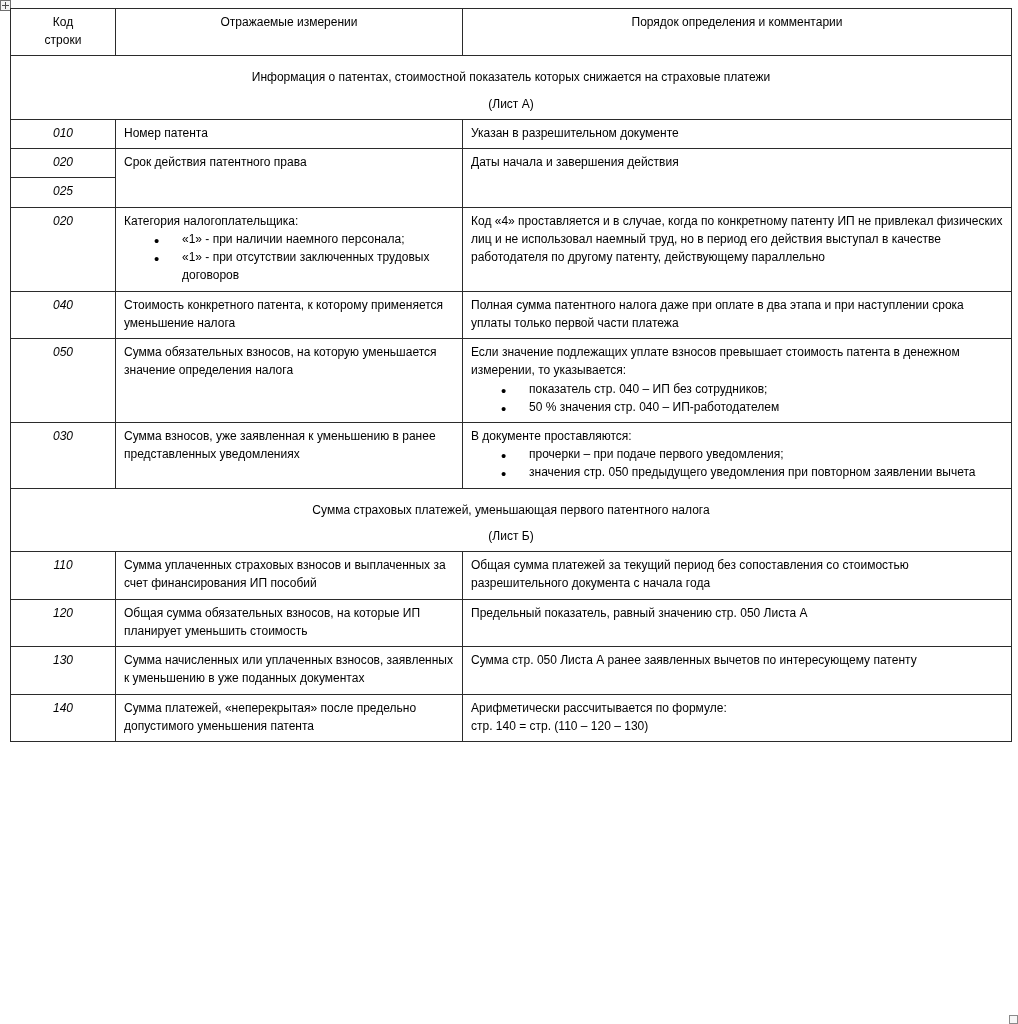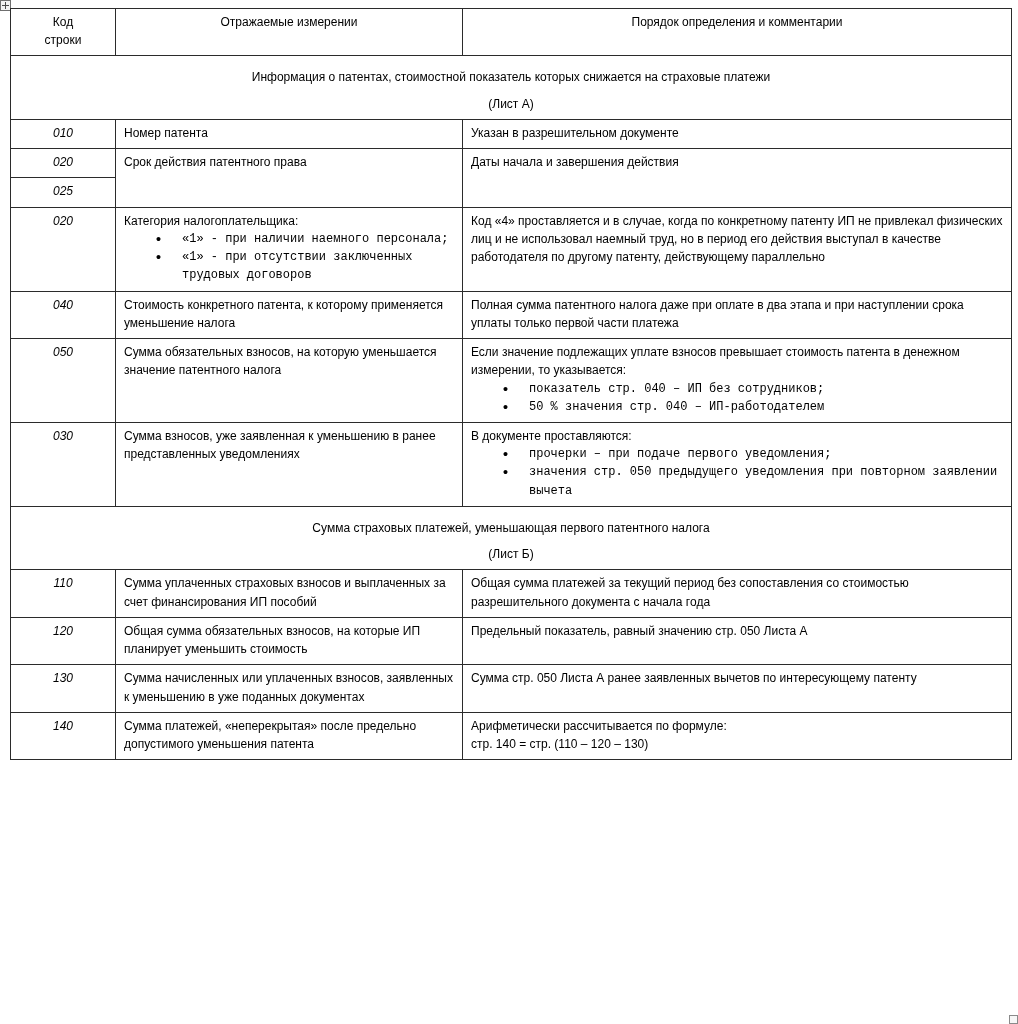--- a/index.html
+++ b/index.html
@@ -99,21 +99,20 @@
   }
   .section-cell .section-sub {
     display: block;
     margin-top: 8px;
   }
 
   ul.bullets {
     margin: 0;
     padding: 0 0 0 58px;
     list-style: none;
-    font-family: Liberation Mono, monospace;
   }
   ul.bullets li {
     position: relative;
     padding-left: 0;
     margin: 0;
   }
   ul.bullets li::before {
     content: "\2022";
     position: absolute;
     left: -28px;
@@ -185,21 +184,21 @@
       </tr>
 
       <tr>
         <td class="code-cell">040</td>
         <td>Стоимость конкретного патента, к которому применяется уменьшение налога</td>
         <td>Полная сумма патентного налога даже при оплате в два этапа и при наступлении срока уплаты только первой части платежа</td>
       </tr>
 
       <tr>
         <td class="code-cell">050</td>
-        <td>Сумма обязательных взносов, на которую уменьшается значение патентного налога</td>
+        <td>Сумма обязательных взносов, на которую уменьшается значение определения налога</td>
         <td>
           <span class="lead-line">Если значение подлежащих уплате взносов превышает стоимость патента в денежном измерении, то указывается:</span>
           <ul class="bullets">
             <li>показатель стр. 040 – ИП без сотрудников;</li>
             <li>50 % значения стр. 040 – ИП-работодателем</li>
           </ul>
         </td>
       </tr>
 
       <tr>

